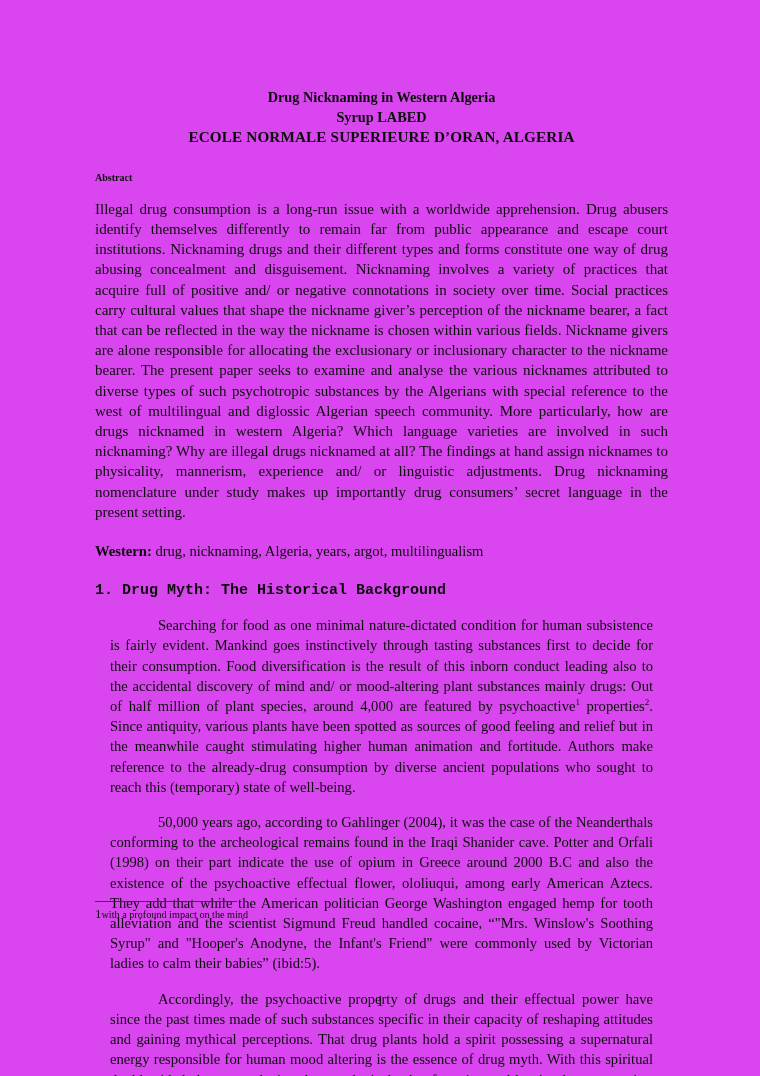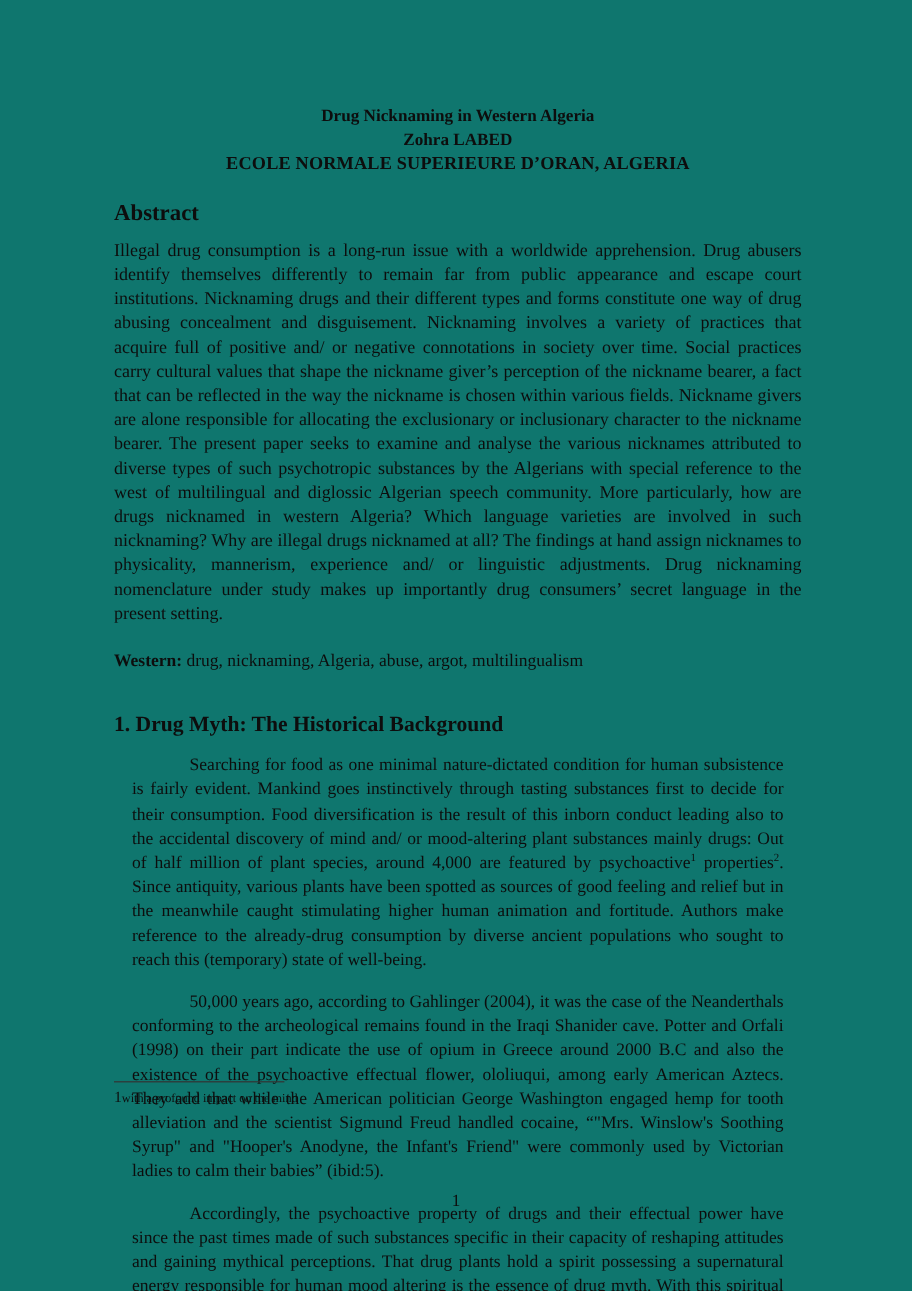--- a/index.html
+++ b/index.html
@@ -10,21 +10,21 @@
   body {
     font-family: "Liberation Serif", "DejaVu Serif", serif;
     color: #0d0d0d;
     -webkit-font-smoothing: antialiased;
   }
   .page {
     position: relative;
     width: 760px;
     height: 1076px;
     margin: 0 auto;
-    background: #0f766e;
+    background: #d946ef;
     overflow: hidden;
     box-sizing: border-box;
   }
   .content {
     position: absolute;
     left: 95px;
     top: 88px;
     width: 573px;
   }
 
@@ -37,21 +37,21 @@
   }
   .title-line { display: block; }
   .title-line.affil {
     font-size: 15.2px;
     letter-spacing: 0.15px;
   }
 
   
   .abstract-heading {
     font-weight: bold;
-    font-size: 19px;
+    font-size: 10px;
     margin-top: 21px;
     line-height: 19px;
   }
   .abstract-body {
     font-size: 15px;
     line-height: 20.2px;
     text-align: justify;
     text-justify: inter-word;
     margin-top: 12px;
   }
@@ -59,24 +59,25 @@
     font-size: 14.6px;
     line-height: 20.2px;
     text-align: left;
     margin-top: 19px;
   }
   .keywords b { font-weight: bold; }
 
   
   .section-heading {
     font-weight: bold;
-    font-size: 18px;
+    font-size: 15px;
     line-height: 19px;
-    margin-top: 33px;
+    margin-top: 20px;
     text-align: left;
+    font-family: Liberation Mono, monospace;
   }
   p.body-par {
     font-size: 14.6px;
     line-height: 20.2px;
     text-align: justify;
     text-justify: inter-word;
     margin: 15px;
     text-indent: 48px;
   }
 
@@ -123,29 +124,29 @@
 </style>
 </head>
 <body>
 
 <div class="page">
 
   <div class="content">
 
     <div class="title-block">
       <span class="title-line">Drug Nicknaming in Western Algeria</span>
-      <span class="title-line">Zohra LABED</span>
+      <span class="title-line">Syrup LABED</span>
       <span class="title-line affil">ECOLE NORMALE SUPERIEURE D’ORAN, ALGERIA</span>
     </div>
 
     <div class="abstract-heading">Abstract</div>
     <div class="abstract-body">Illegal drug consumption is a long-run issue with a worldwide apprehension. Drug abusers identify themselves differently to remain far from public appearance and escape court institutions. Nicknaming drugs and their different types and forms constitute one way of drug abusing concealment and disguisement. Nicknaming involves a variety of practices that acquire full of positive and/ or negative connotations in society over time. Social practices carry cultural values that shape the nickname giver’s perception of the nickname bearer, a fact that can be reflected in the way the nickname is chosen within various fields. Nickname givers are alone responsible for allocating the exclusionary or inclusionary character to the nickname bearer. The present paper seeks to examine and analyse the various nicknames attributed to diverse types of such psychotropic substances by the Algerians with special reference to the west of multilingual and diglossic Algerian speech community. More particularly, how are drugs nicknamed in western Algeria? Which language varieties are involved in such nicknaming? Why are illegal drugs nicknamed at all? The findings at hand assign nicknames to physicality, mannerism, experience and/ or linguistic adjustments. Drug nicknaming nomenclature under study makes up importantly drug consumers’ secret language in the present setting.</div>
 
     <div class="keywords">
-      <b>Western:</b><span> drug, nicknaming, Algeria, abuse, argot, multilingualism</span>
+      <b>Western:</b><span> drug, nicknaming, Algeria, years, argot, multilingualism</span>
     </div>
 
     <div class="section-heading">1. Drug Myth: The Historical Background</div>
 
     <p class="body-par">Searching for food as one minimal nature-dictated condition for human subsistence is fairly evident. Mankind goes instinctively through tasting substances first to decide for their consumption. Food diversification is the result of this inborn conduct leading also to the accidental discovery of mind and/ or mood-altering plant substances mainly drugs: Out of half million of plant species, around 4,000 are featured by psychoactive<sup>1</sup> properties<sup>2</sup>. Since antiquity, various plants have been spotted as sources of good feeling and relief but in the meanwhile caught stimulating higher human animation and fortitude. Authors make reference to the already-drug consumption by diverse ancient populations who sought to reach this (temporary) state of well-being.</p>
     <p class="body-par">50,000 years ago, according to Gahlinger (2004), it was the case of the Neanderthals conforming to the archeological remains found in the Iraqi Shanider cave. Potter and Orfali (1998) on their part indicate the use of opium in Greece around 2000 B.C and also the existence of the psychoactive effectual flower, ololiuqui, among early American Aztecs. They add that while the American politician George Washington engaged hemp for tooth alleviation and the scientist Sigmund Freud handled cocaine, “"Mrs. Winslow's Soothing Syrup" and "Hooper's Anodyne, the Infant's Friend" were commonly used by Victorian ladies to calm their babies” (ibid:5).</p>
     <p class="body-par">Accordingly, the psychoactive property of drugs and their effectual power have since the past times made of such substances specific in their capacity of reshaping attitudes and gaining mythical perceptions. That drug plants hold a spirit possessing a supernatural energy responsible for human mood altering is the essence of drug myth. With this spiritual double-sided character, playing the paradoxical role of serving and hurting human species, mood-modifying substances broadly integrated the domains of religion, chemistry, medicine and daily life as a whole. Drugs are on the one hand evidence of God following classical religious Greek, Egyptian, Chinese and Indian texts:  They bear a sacred aspect because they have the power of healing illnesses and solving health complications.</p>
 
   </div>
 

